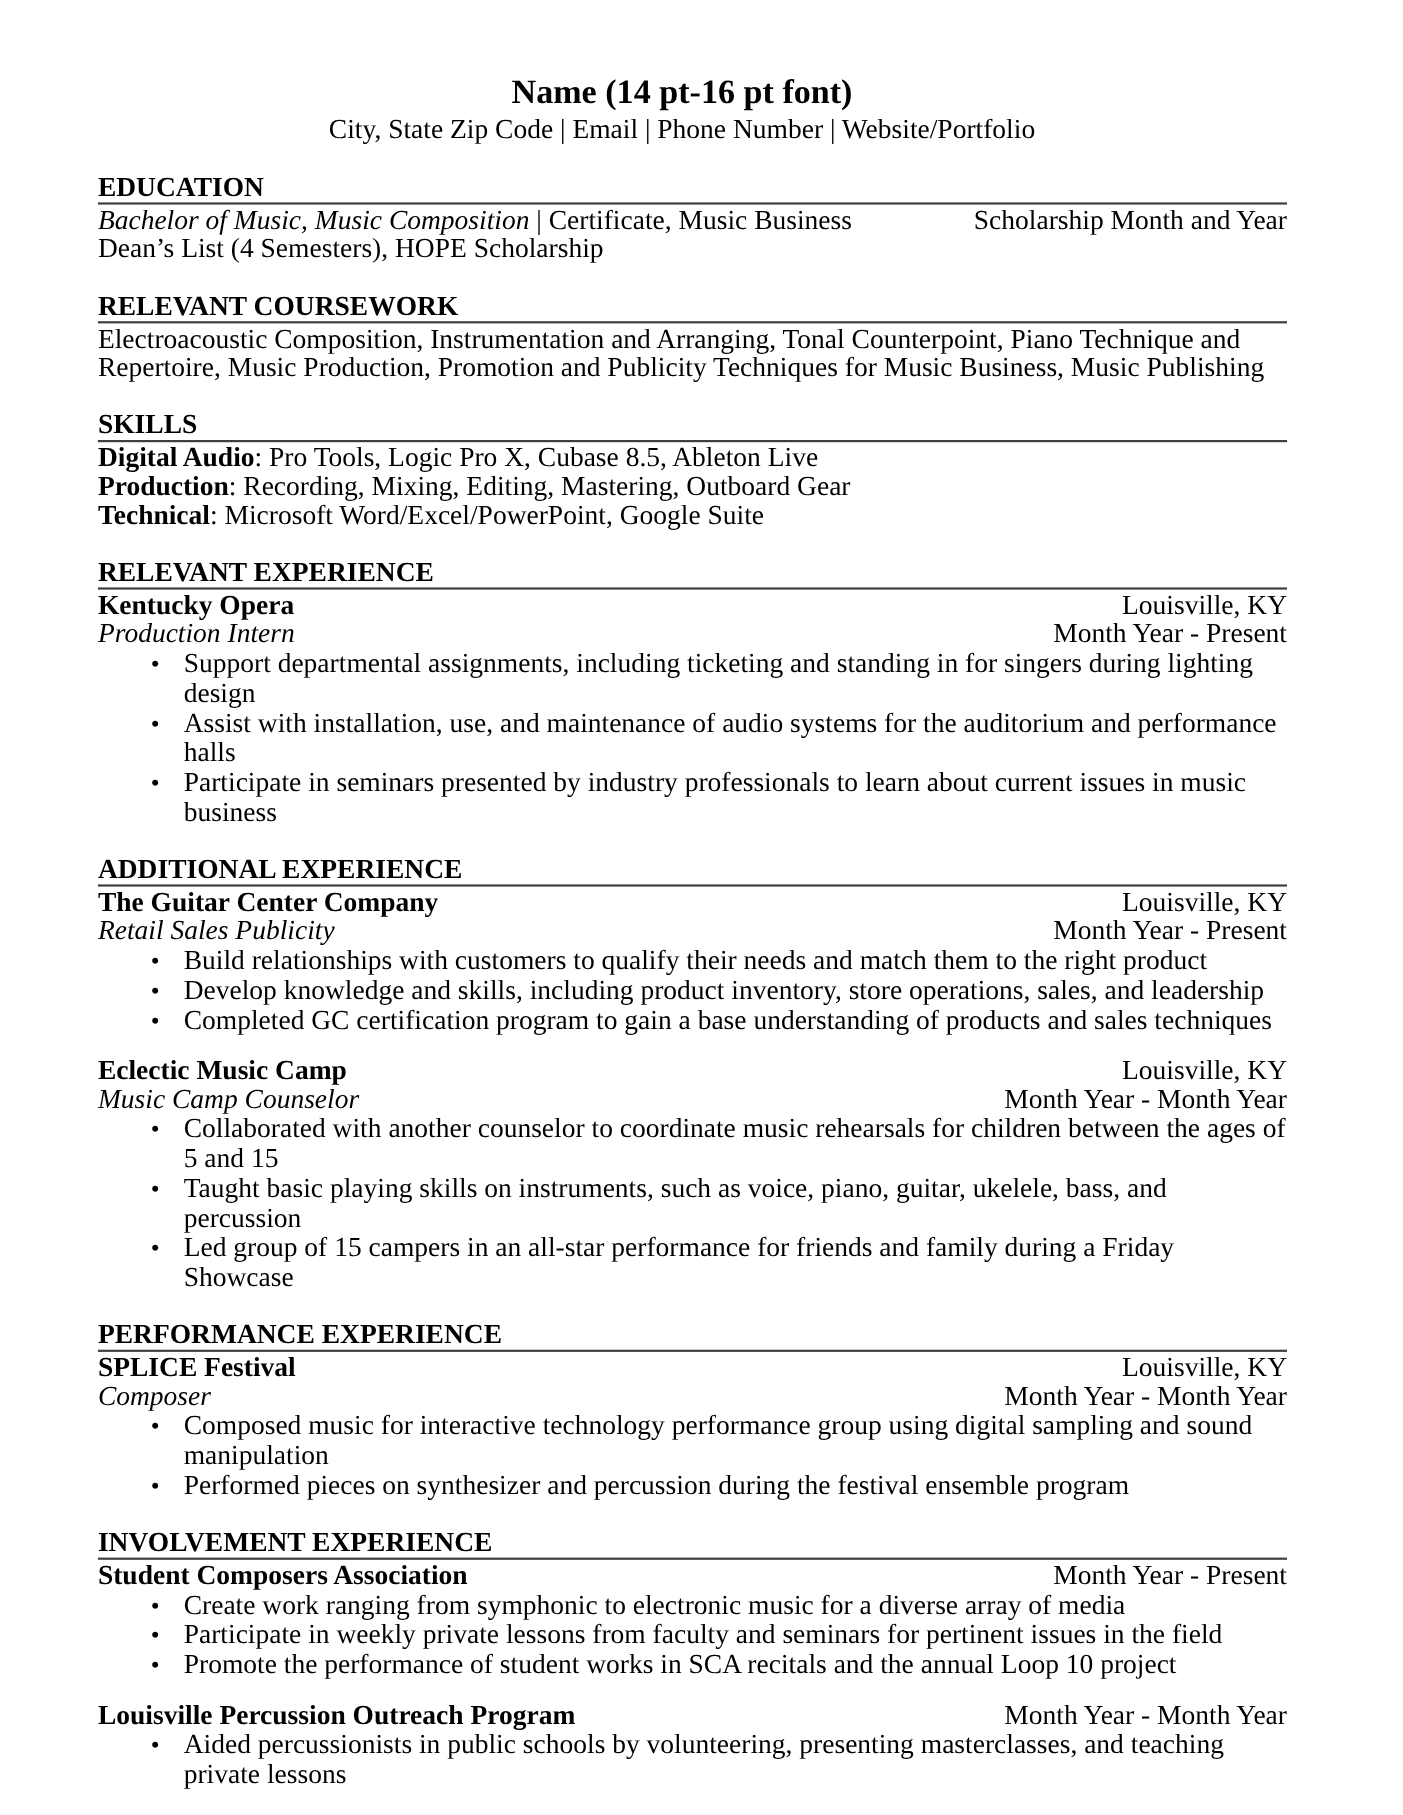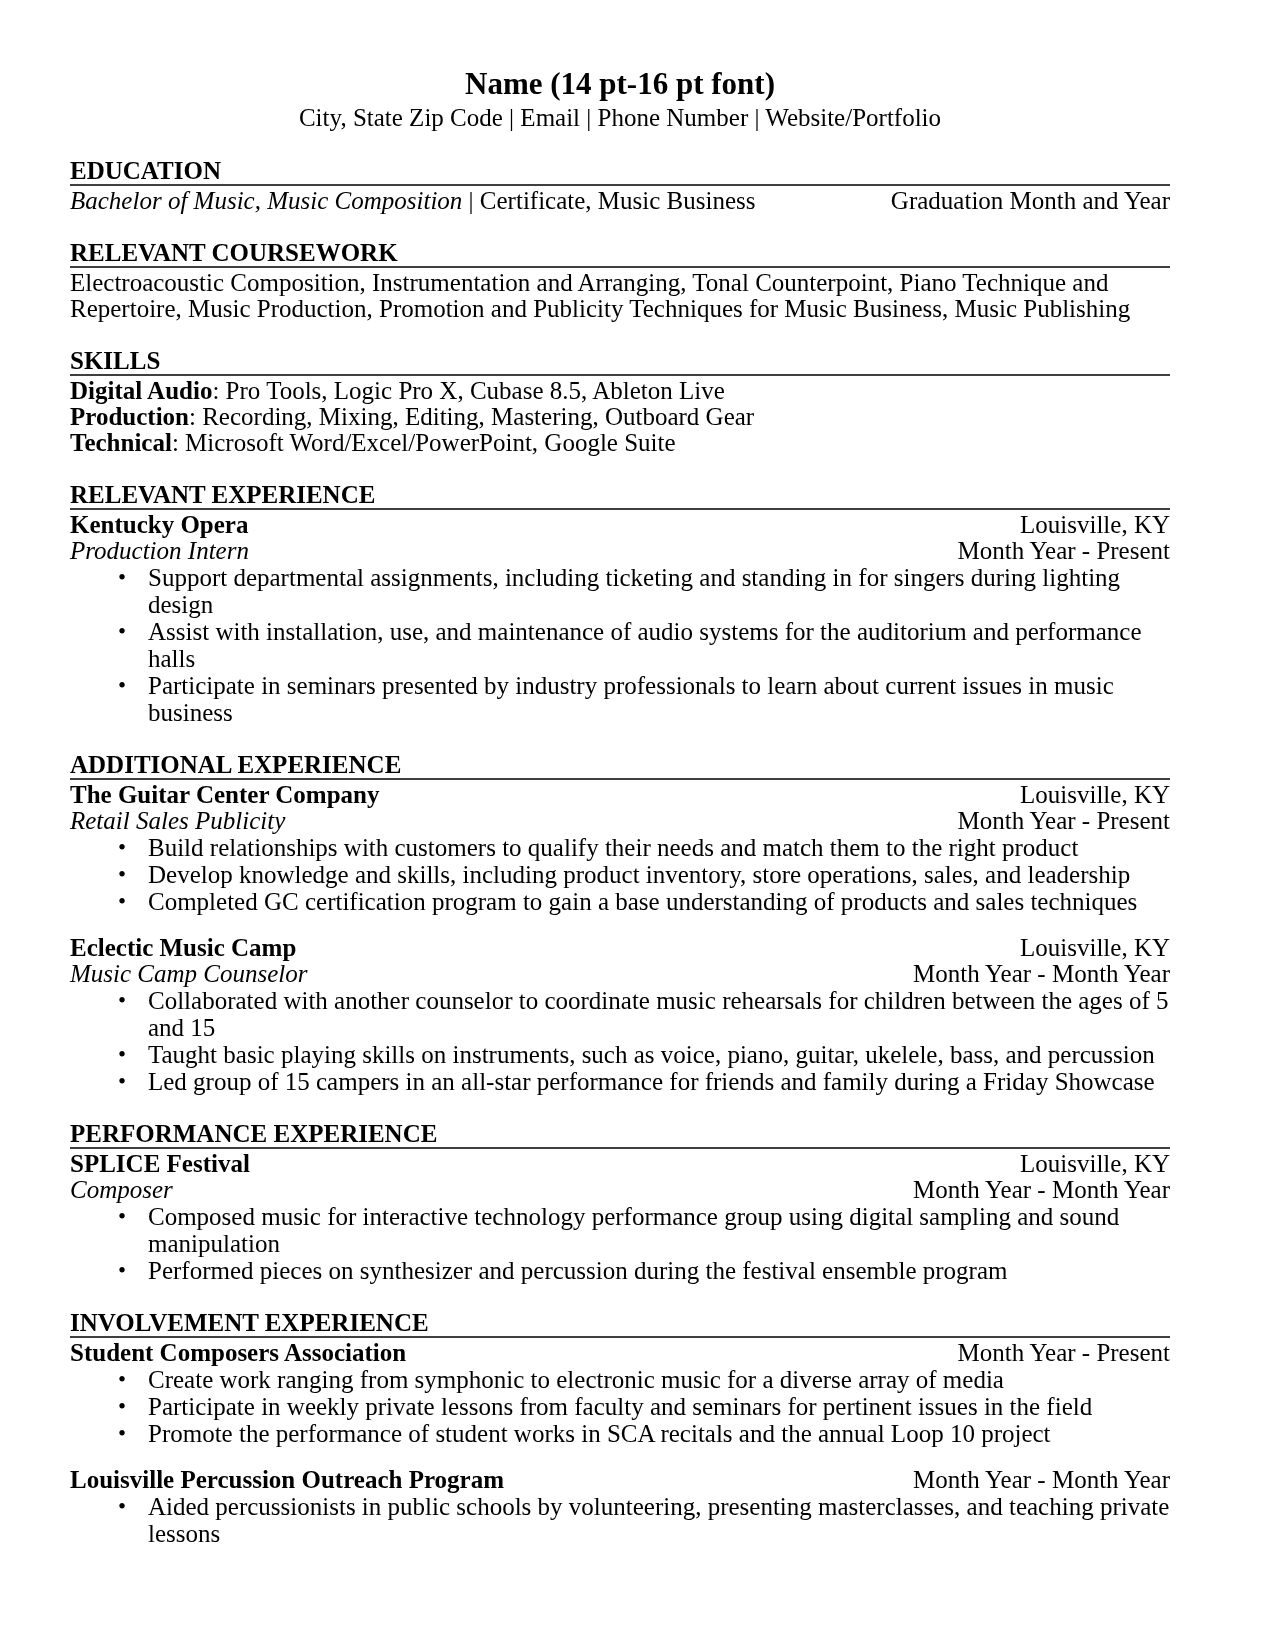--- a/index.html
+++ b/index.html
@@ -29,20 +29,21 @@
     font-weight: bold;
     margin: 0;
   }
   .contact-line {
     font-size: 25px;
     line-height: 28px;
     margin-top: 2px;
   }
   .section {
     margin-top: 27px;
+    margin-left: 19px;
   }
   .section-title {
     font-size: 25px;
     line-height: 24px;
     font-weight: bold;
     margin: 0 0 2px 0;
     padding-bottom: 1px;
     border-bottom: 2.5px solid #3f3f3f;
   }
   .row {
@@ -88,21 +89,24 @@
 
   <div class="doc-header">
     <h1 class="doc-name">Name (14 pt-16 pt font)</h1>
     <div class="contact-line">City, State Zip Code | Email | Phone Number | Website/Portfolio</div>
   </div>
 
   <div class="section">
     <h2 class="section-title">EDUCATION</h2>
     <div class="row">
       <div class="left"><span class="i">Bachelor of Music, Music Composition</span><span> | Certificate, Music Business</span></div>
-      <div class="right">Graduation Month and Year</div>
+      <div class="right">Scholarship Month and Year</div>
+    </div>
+    <div class="row">
+      <div class="left">Dean’s List (4 Semesters), HOPE Scholarship</div>
     </div>
   </div>
 
   <div class="section">
     <h2 class="section-title">RELEVANT COURSEWORK</h2>
     <p class="para">Electroacoustic Composition, Instrumentation and Arranging, Tonal Counterpoint, Piano Technique and Repertoire, Music Production, Promotion and Publicity Techniques for Music Business, Music Publishing</p>
   </div>
 
   <div class="section">
     <h2 class="section-title">SKILLS</h2>

